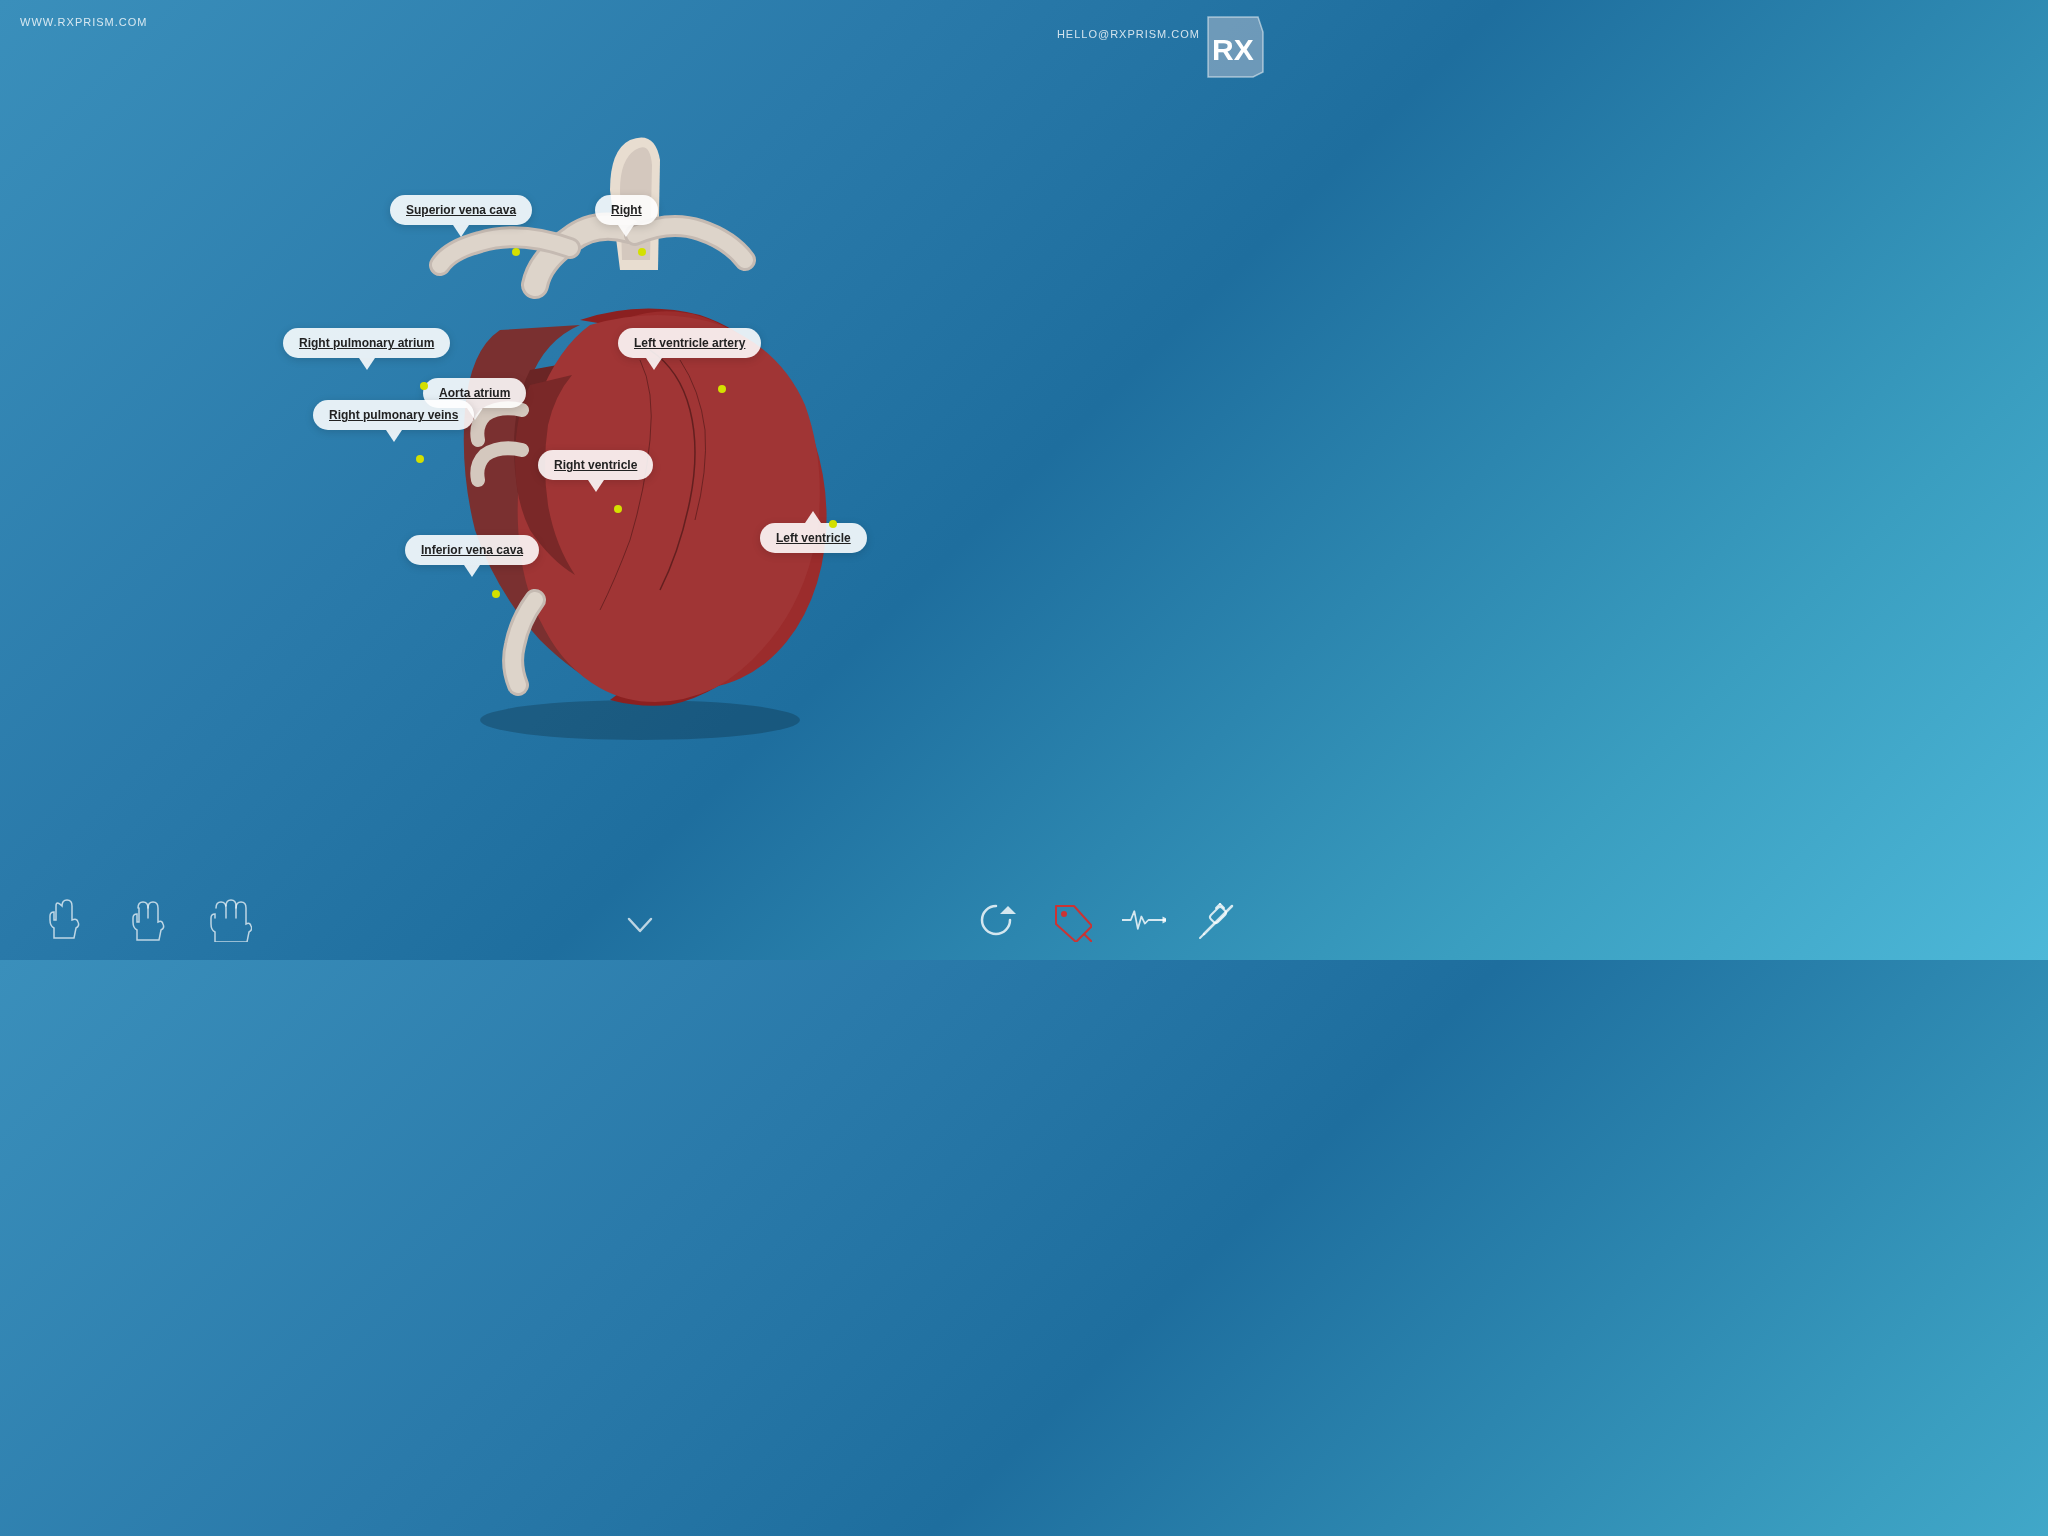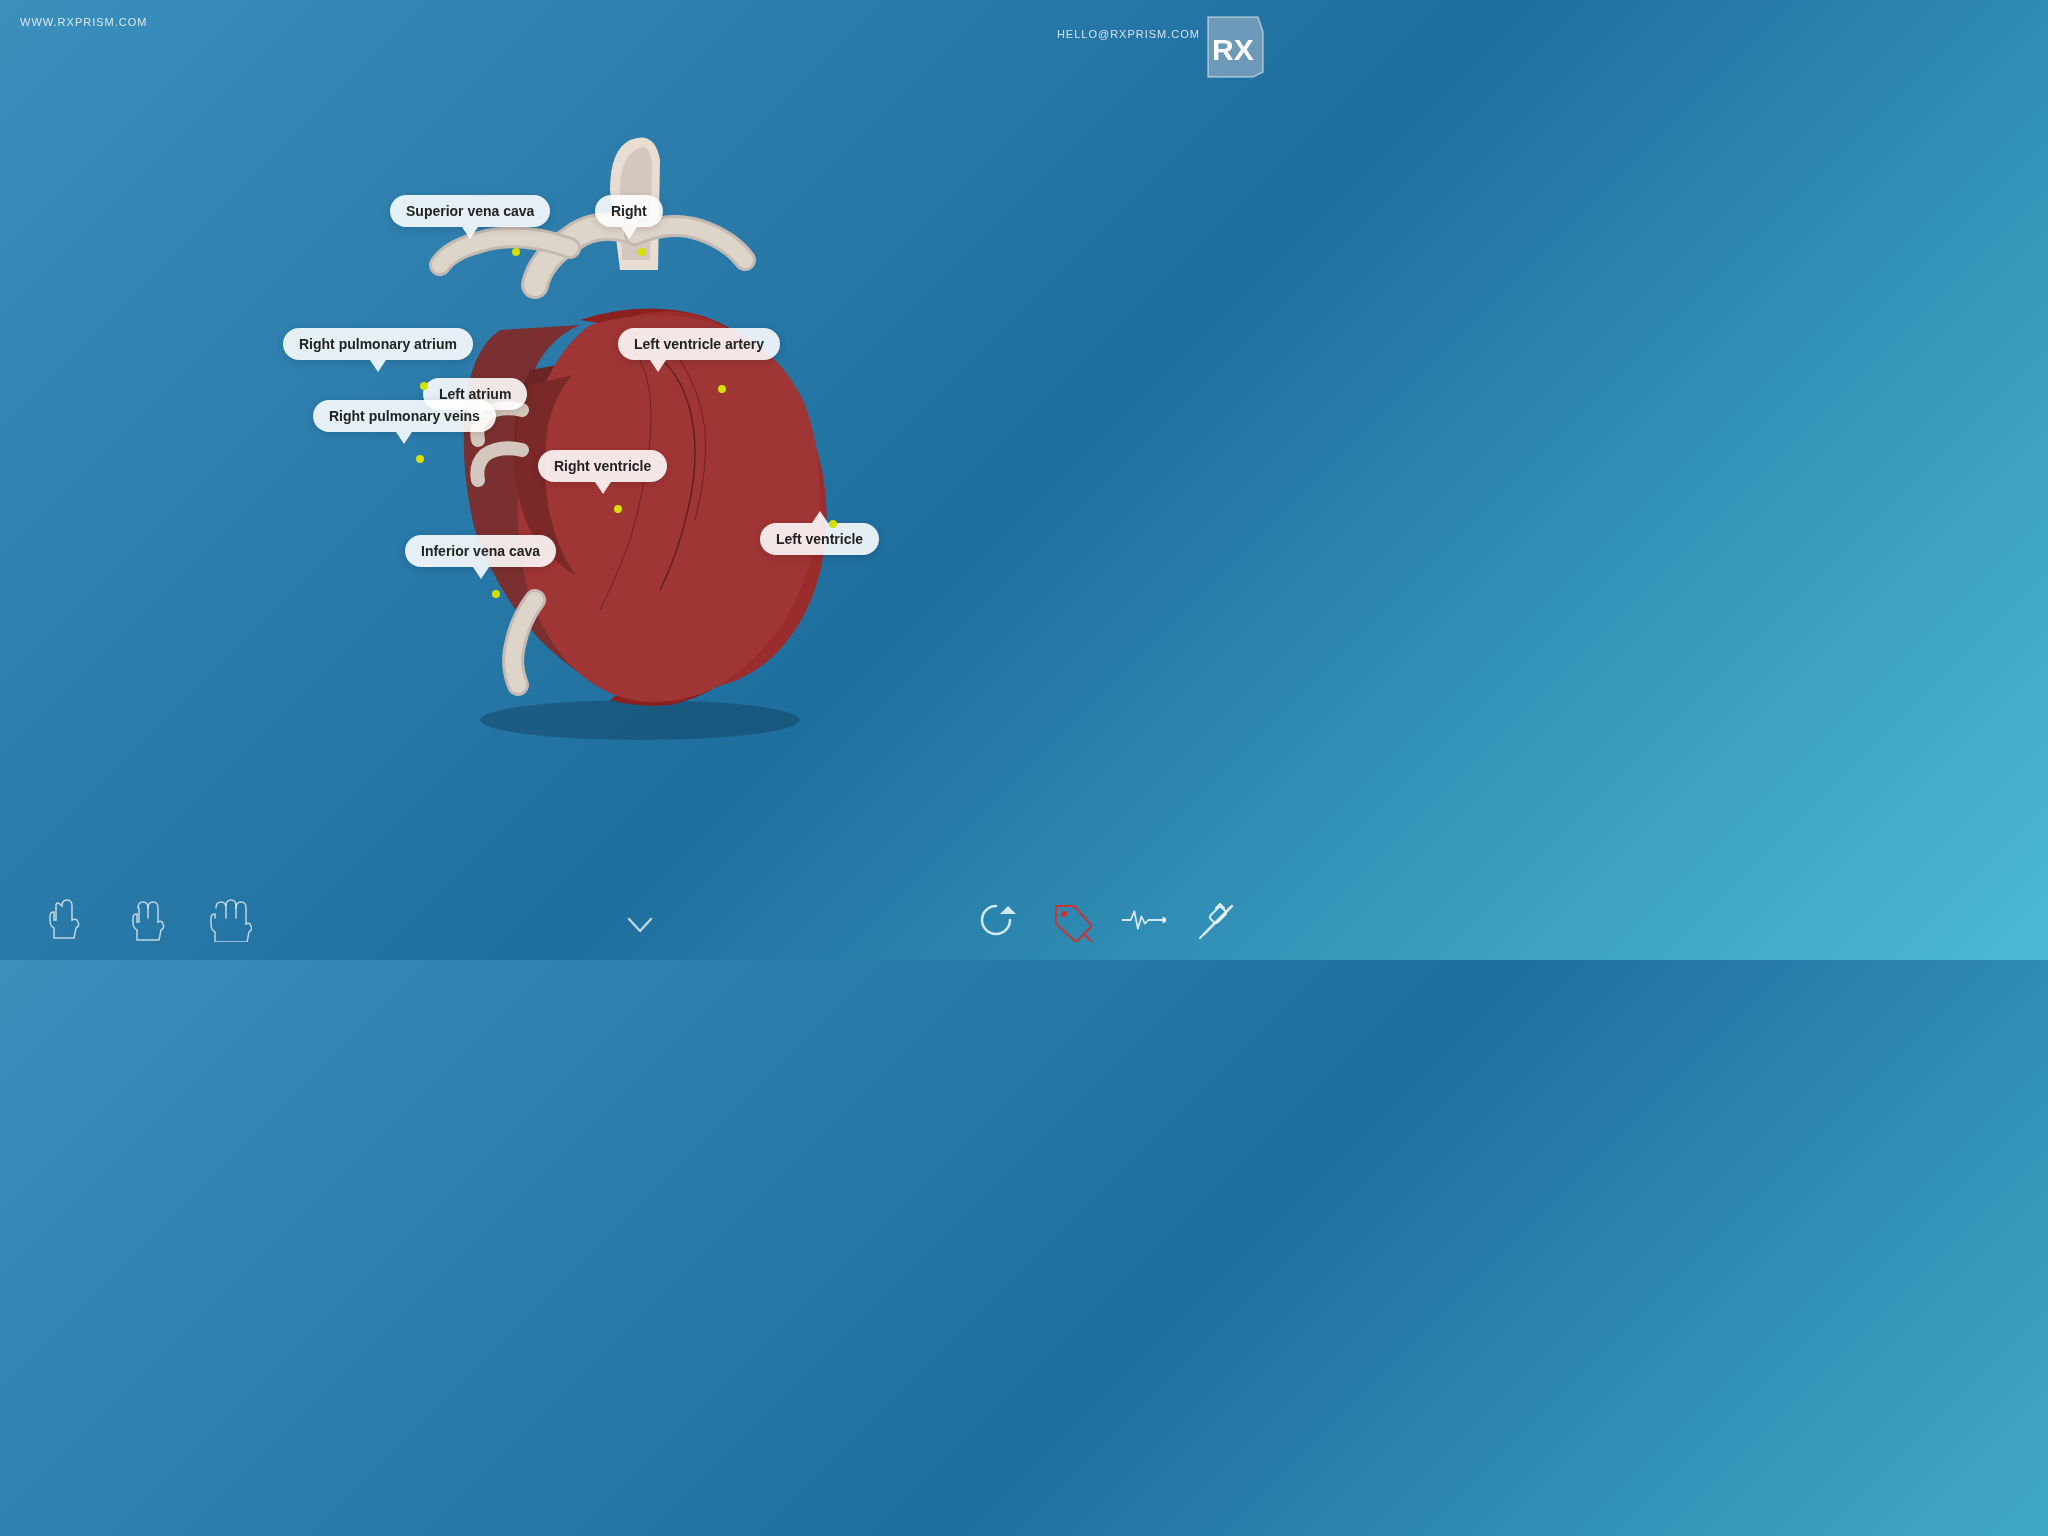--- a/index.html
+++ b/index.html
@@ -58,25 +58,26 @@
       width: 100%;
       height: 100%;
     }
 
     
     .label {
       position: absolute;
       background: rgba(255,255,255,0.88);
       border-radius: 20px;
       padding: 8px 16px;
-      font-size: 14px;
+      font-size: 12px;
       font-weight: 600;
       color: #222;
       white-space: nowrap;
       box-shadow: 0 2px 8px rgba(0,0,0,0.15);
+      text-decoration: underline;
     }
 
     .label::after {
       content: '';
       position: absolute;
       width: 0;
       height: 0;
     }
 
     .label-pointer-down::after {
@@ -218,21 +219,21 @@
 
 <div class="label label-pointer-down" style="left: 595px; top: 195px;">Right</div>
 <div class="dot" style="left: 638px; top: 248px;"></div>
 
 <div class="label label-pointer-down" style="left: 283px; top: 328px;">Right pulmonary atrium</div>
 <div class="dot" style="left: 420px; top: 382px;"></div>
 
 <div class="label label-pointer-down-left" style="left: 618px; top: 328px;">Left ventricle artery</div>
 <div class="dot" style="left: 718px; top: 385px;"></div>
 
-<div class="label label-pointer-down" style="left: 423px; top: 378px;">Left atrium</div>
+<div class="label label-pointer-down" style="left: 423px; top: 378px;">Aorta atrium</div>
 
 <div class="label label-pointer-down" style="left: 313px; top: 400px;">Right pulmonary veins</div>
 <div class="dot" style="left: 416px; top: 455px;"></div>
 
 <div class="label label-pointer-down" style="left: 538px; top: 450px; text-align: right;">Right ventricle</div>
 <div class="dot" style="left: 614px; top: 505px;"></div>
 
 <div class="label label-pointer-up" style="left: 760px; top: 523px;">Left ventricle</div>
 <div class="dot" style="left: 829px; top: 520px;"></div>
 

